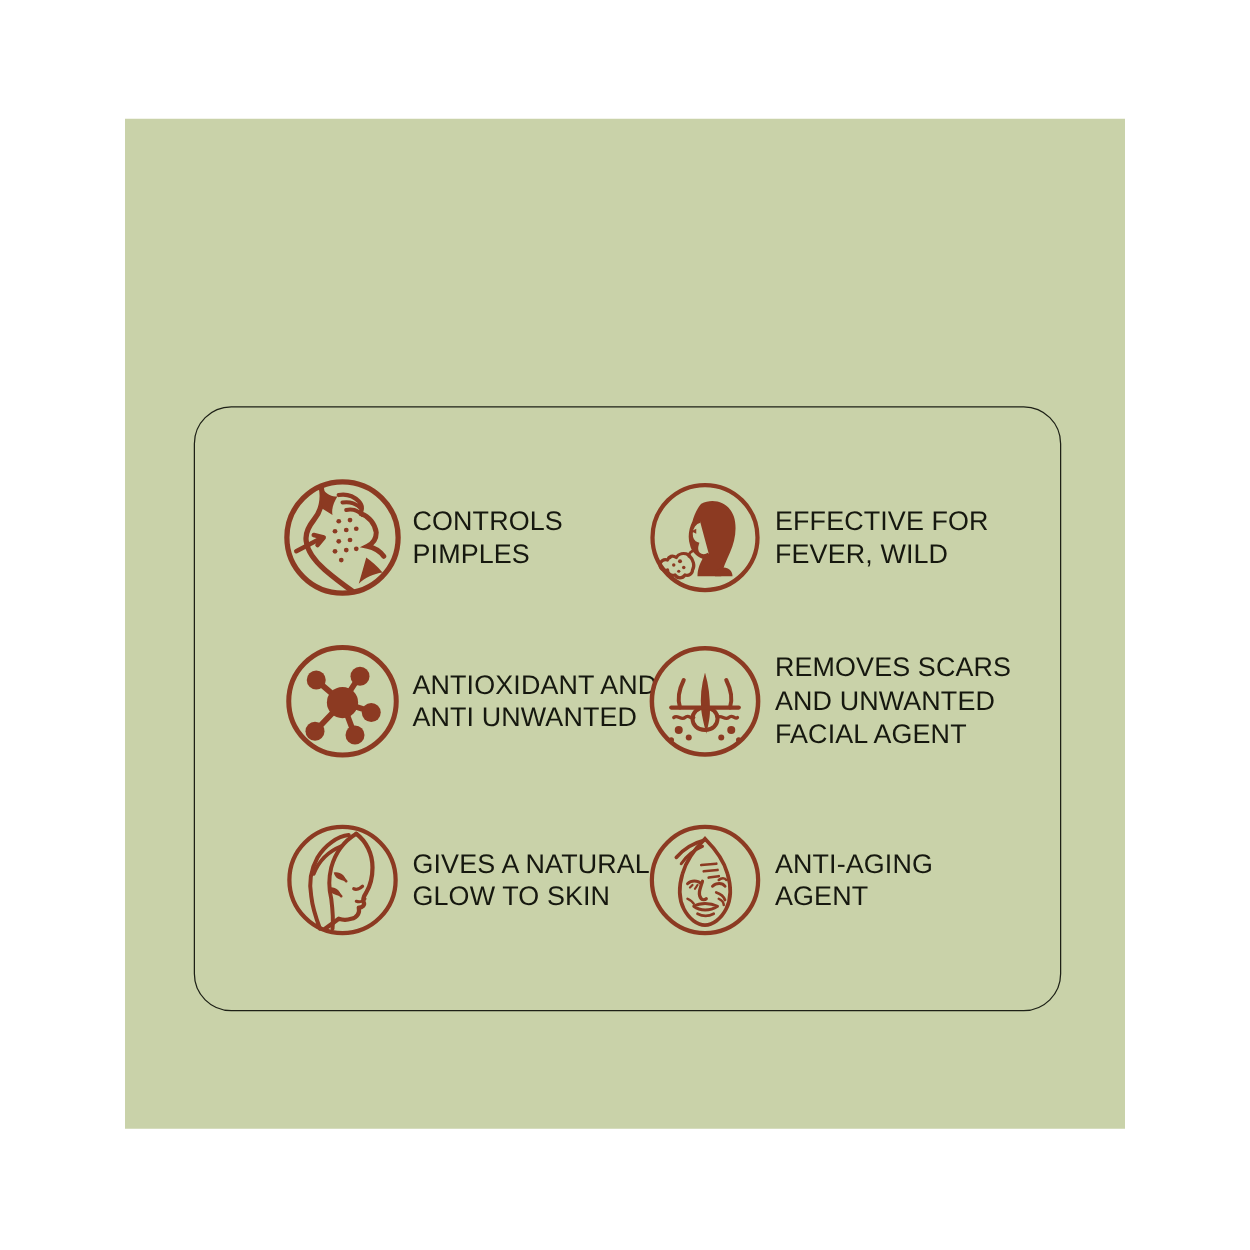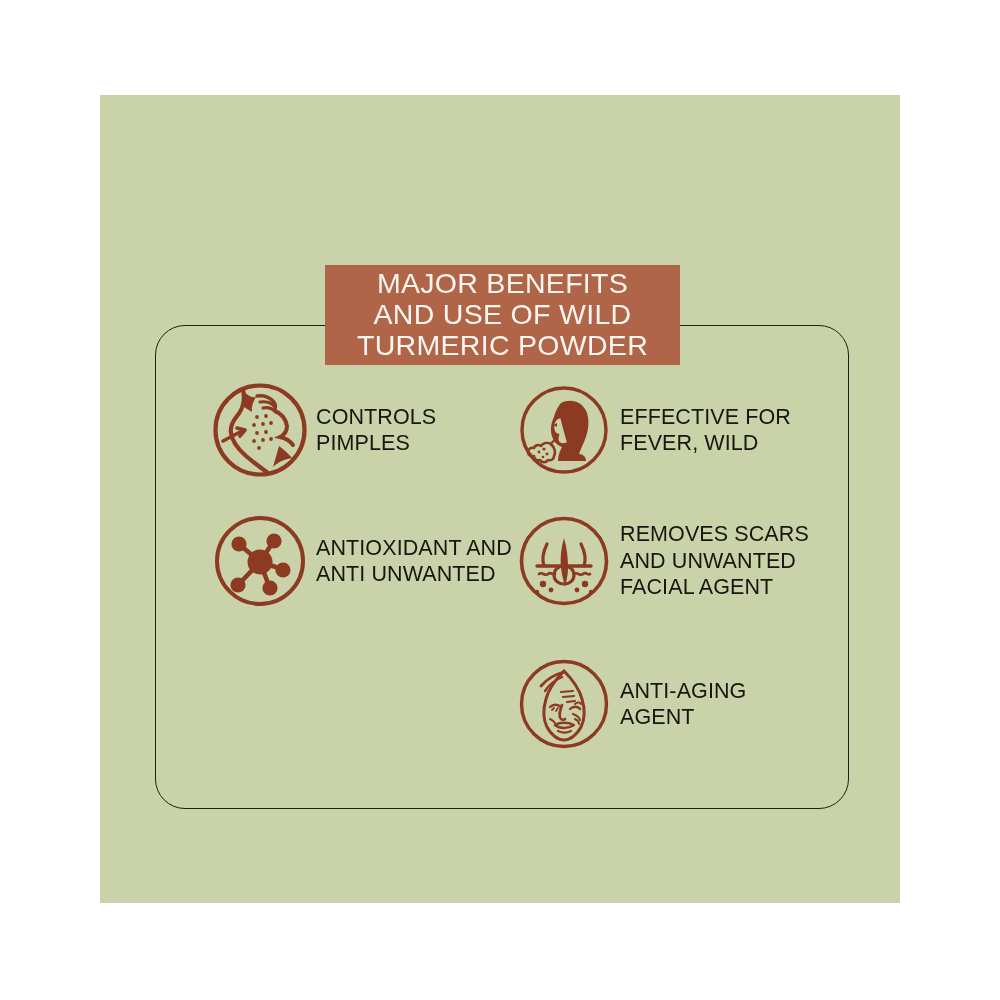--- a/index.html
+++ b/index.html
@@ -67,21 +67,21 @@
   }
 
   .item {
     position:absolute;
     display:flex;
     align-items:center;
     gap:0px;
   }
 
   
-  .col-a { left:58px; }
+  .col-a { left:72px; }
   .col-b { left:362px; }
 
   .row-1 { top:58px; }
   .row-2 { top:189px; }
   .row-3 { top:332px; }
 
   .icon-wrap {
     width:94px; height:94px;
     flex:0 0 94px;
     position:relative;
@@ -100,25 +100,20 @@
 </style>
 </head>
 <body>
 
 <div id="infographic">
 
   <div class="panel"></div>
 
   <div class="outline-box"></div>
 
-  <div class="title-banner">
-    <div class="line">MAJOR BENEFITS</div>
-    <div class="line">AND USE OF WILD</div>
-    <div class="line">TURMERIC POWDER</div>
-  </div>
 
   <div class="grid">
 
     <div class="item col-a row-1">
       <div class="icon-wrap">
         <svg viewBox="0 0 94 94" xmlns="http://www.w3.org/2000/svg">
           <circle cx="47" cy="47" r="44.5" fill="none" stroke="#8c3a22" stroke-width="4.2"></circle>
           <path d="M30 7 C32 16 30 26 24 33 C20 38 17 44 18 50 C19 58 25 66 33 73 C40 79 48 85 55 90" fill="none" stroke="#8c3a22" stroke-width="4.2" stroke-linecap="round"></path>
           <path d="M30 7 C34 12 38 15 43 14 C40 19 38 24 39 29 L31 24 C30 18 30 12 30 7 Z" fill="#8c3a22"></path>
           <path d="M44 13 C50 12 56 14 60 18 C62 20 63 23 62 26" fill="none" stroke="#8c3a22" stroke-width="3.4" stroke-linecap="round"></path>
@@ -220,20 +215,42 @@
             <circle cx="60" cy="76" r="2.4"></circle>
             <circle cx="74" cy="78" r="2.2"></circle>
           </g>
         </svg>
       </div>
       <div class="item-label">REMOVES SCARS
 AND UNWANTED
 FACIAL AGENT</div>
     </div>
 
+    <div class="item col-a row-3">
+      <div class="icon-wrap">
+        <svg viewBox="0 0 94 94" xmlns="http://www.w3.org/2000/svg">
+          <circle cx="47" cy="47" r="42.5" fill="none" stroke="#8c3a22" stroke-width="3.4"></circle>
+          <path d="M58 10 C48 16 41 26 38 37 C36 45 36 54 38 62 C39 70 40 78 39 86" fill="none" stroke="#8c3a22" stroke-width="3.2" stroke-linecap="round"></path>
+          <path d="M52 11 C43 12 33 19 27 29 C22 38 20 49 22 60 C23 69 26 78 29 86" fill="none" stroke="#8c3a22" stroke-width="3.2" stroke-linecap="round"></path>
+          <path d="M46 20 C36 24 28 32 24 42" fill="none" stroke="#8c3a22" stroke-width="3.0" stroke-linecap="round"></path>
+          <path d="M58 10 C66 16 71 26 71 37 C71 45 69 52 66 57
+                   C64 60 63 63 64 65 C65 67 63 69 60 69
+                   C61 73 59 77 54 78 C51 79 47 79 44 78
+                   C40 81 36 84 33 86" fill="none" stroke="#8c3a22" stroke-width="3.4" stroke-linecap="round" stroke-linejoin="round"></path>
+          <path d="M63 52 C61 54 58 55 56 54" fill="none" stroke="#8c3a22" stroke-width="2.6" stroke-linecap="round"></path>
+          <path d="M58 64 C61 65 64 64 65 62" fill="none" stroke="#8c3a22" stroke-width="2.4" stroke-linecap="round"></path>
+          <path d="M40 41 C45 40 49 43 50 48 C45 47 41 46 40 41 Z" fill="#8c3a22"></path>
+          <path d="M36 53 C41 52 45 55 46 60 C41 59 37 58 36 53 Z" fill="#8c3a22"></path>
+          <path d="M50 48 L46 44" stroke="#8c3a22" stroke-width="2" stroke-linecap="round"></path>
+          <path d="M46 60 L42 56" stroke="#8c3a22" stroke-width="2" stroke-linecap="round"></path>
+        </svg>
+      </div>
+      <div class="item-label">GIVES A NATURAL
+GLOW TO SKIN</div>
+    </div>
 
     <div class="item col-b row-3">
       <div class="icon-wrap">
         <svg viewBox="0 0 94 94" xmlns="http://www.w3.org/2000/svg">
           <circle cx="47" cy="47" r="42.5" fill="none" stroke="#8c3a22" stroke-width="3.4"></circle>
           <path d="M47 14 C55 22 62 31 65 42 C68 52 68 62 64 70 C60 78 53 83 47 83
                    C41 83 34 78 30 70 C26 62 26 52 29 42 C32 31 39 22 47 14 Z" fill="none" stroke="#8c3a22" stroke-width="3.0"></path>
           <path d="M47 15 C39 17 30 22 24 29" fill="none" stroke="#8c3a22" stroke-width="2.8" stroke-linecap="round"></path>
           <path d="M45 20 C38 23 32 28 28 34" fill="none" stroke="#8c3a22" stroke-width="2.4" stroke-linecap="round"></path>
           <path d="M44 35 L56 34" fill="none" stroke="#8c3a22" stroke-width="2.2" stroke-linecap="round"></path>

